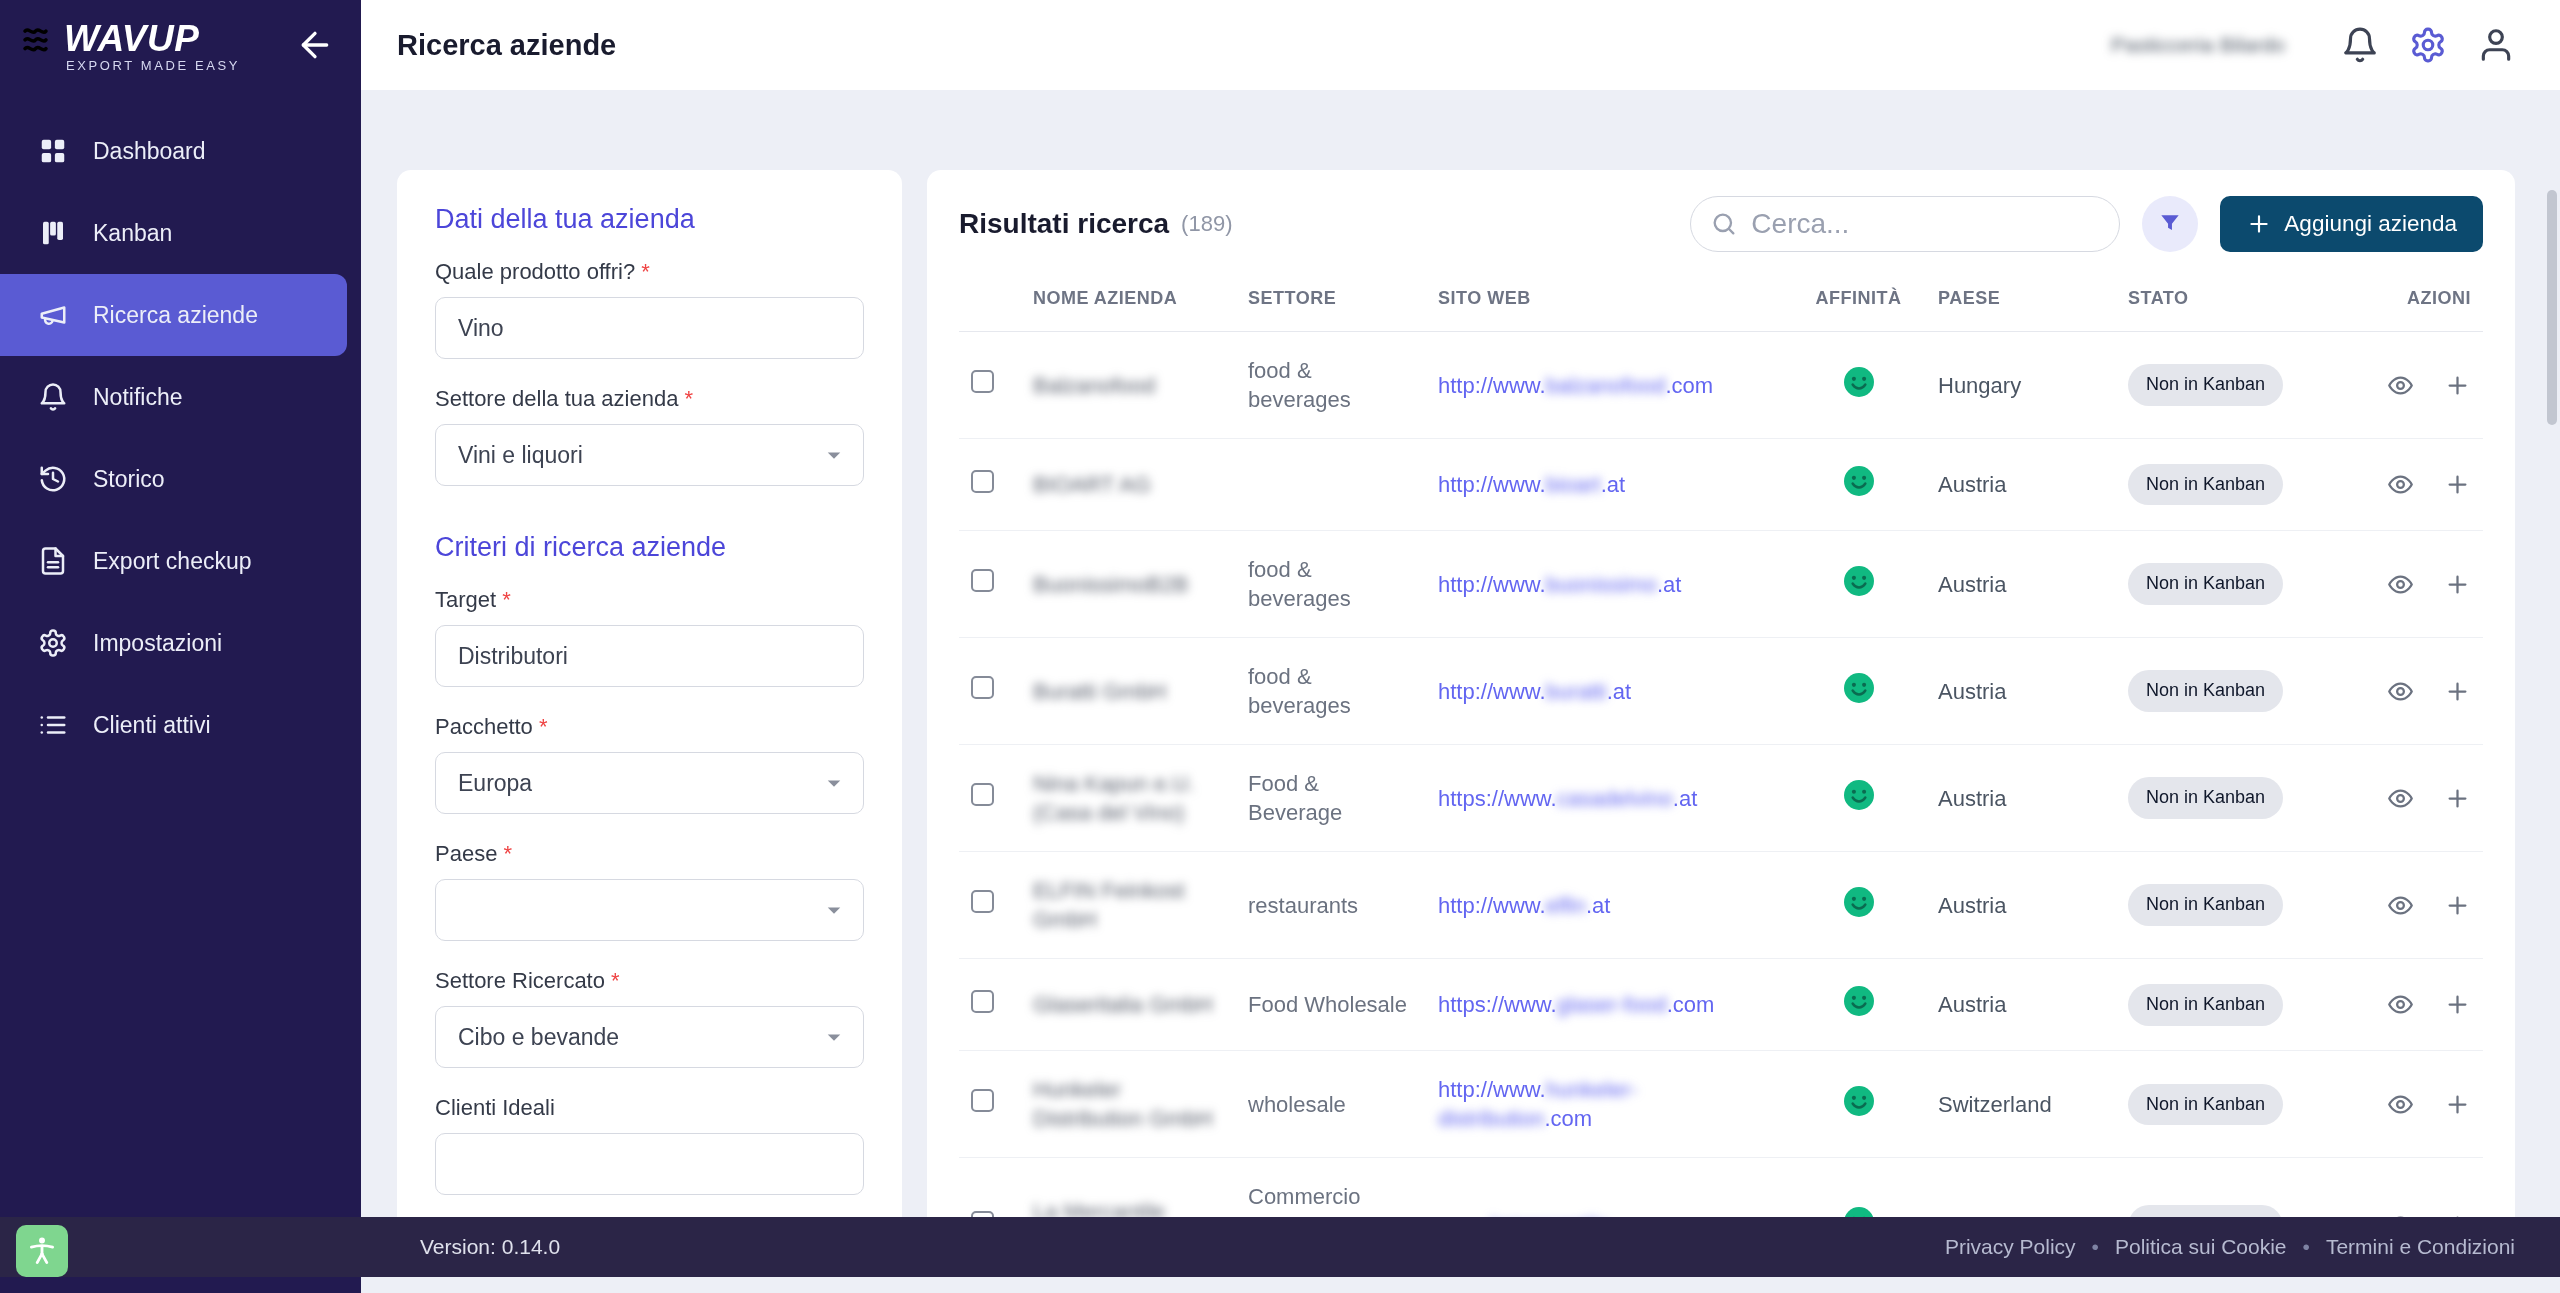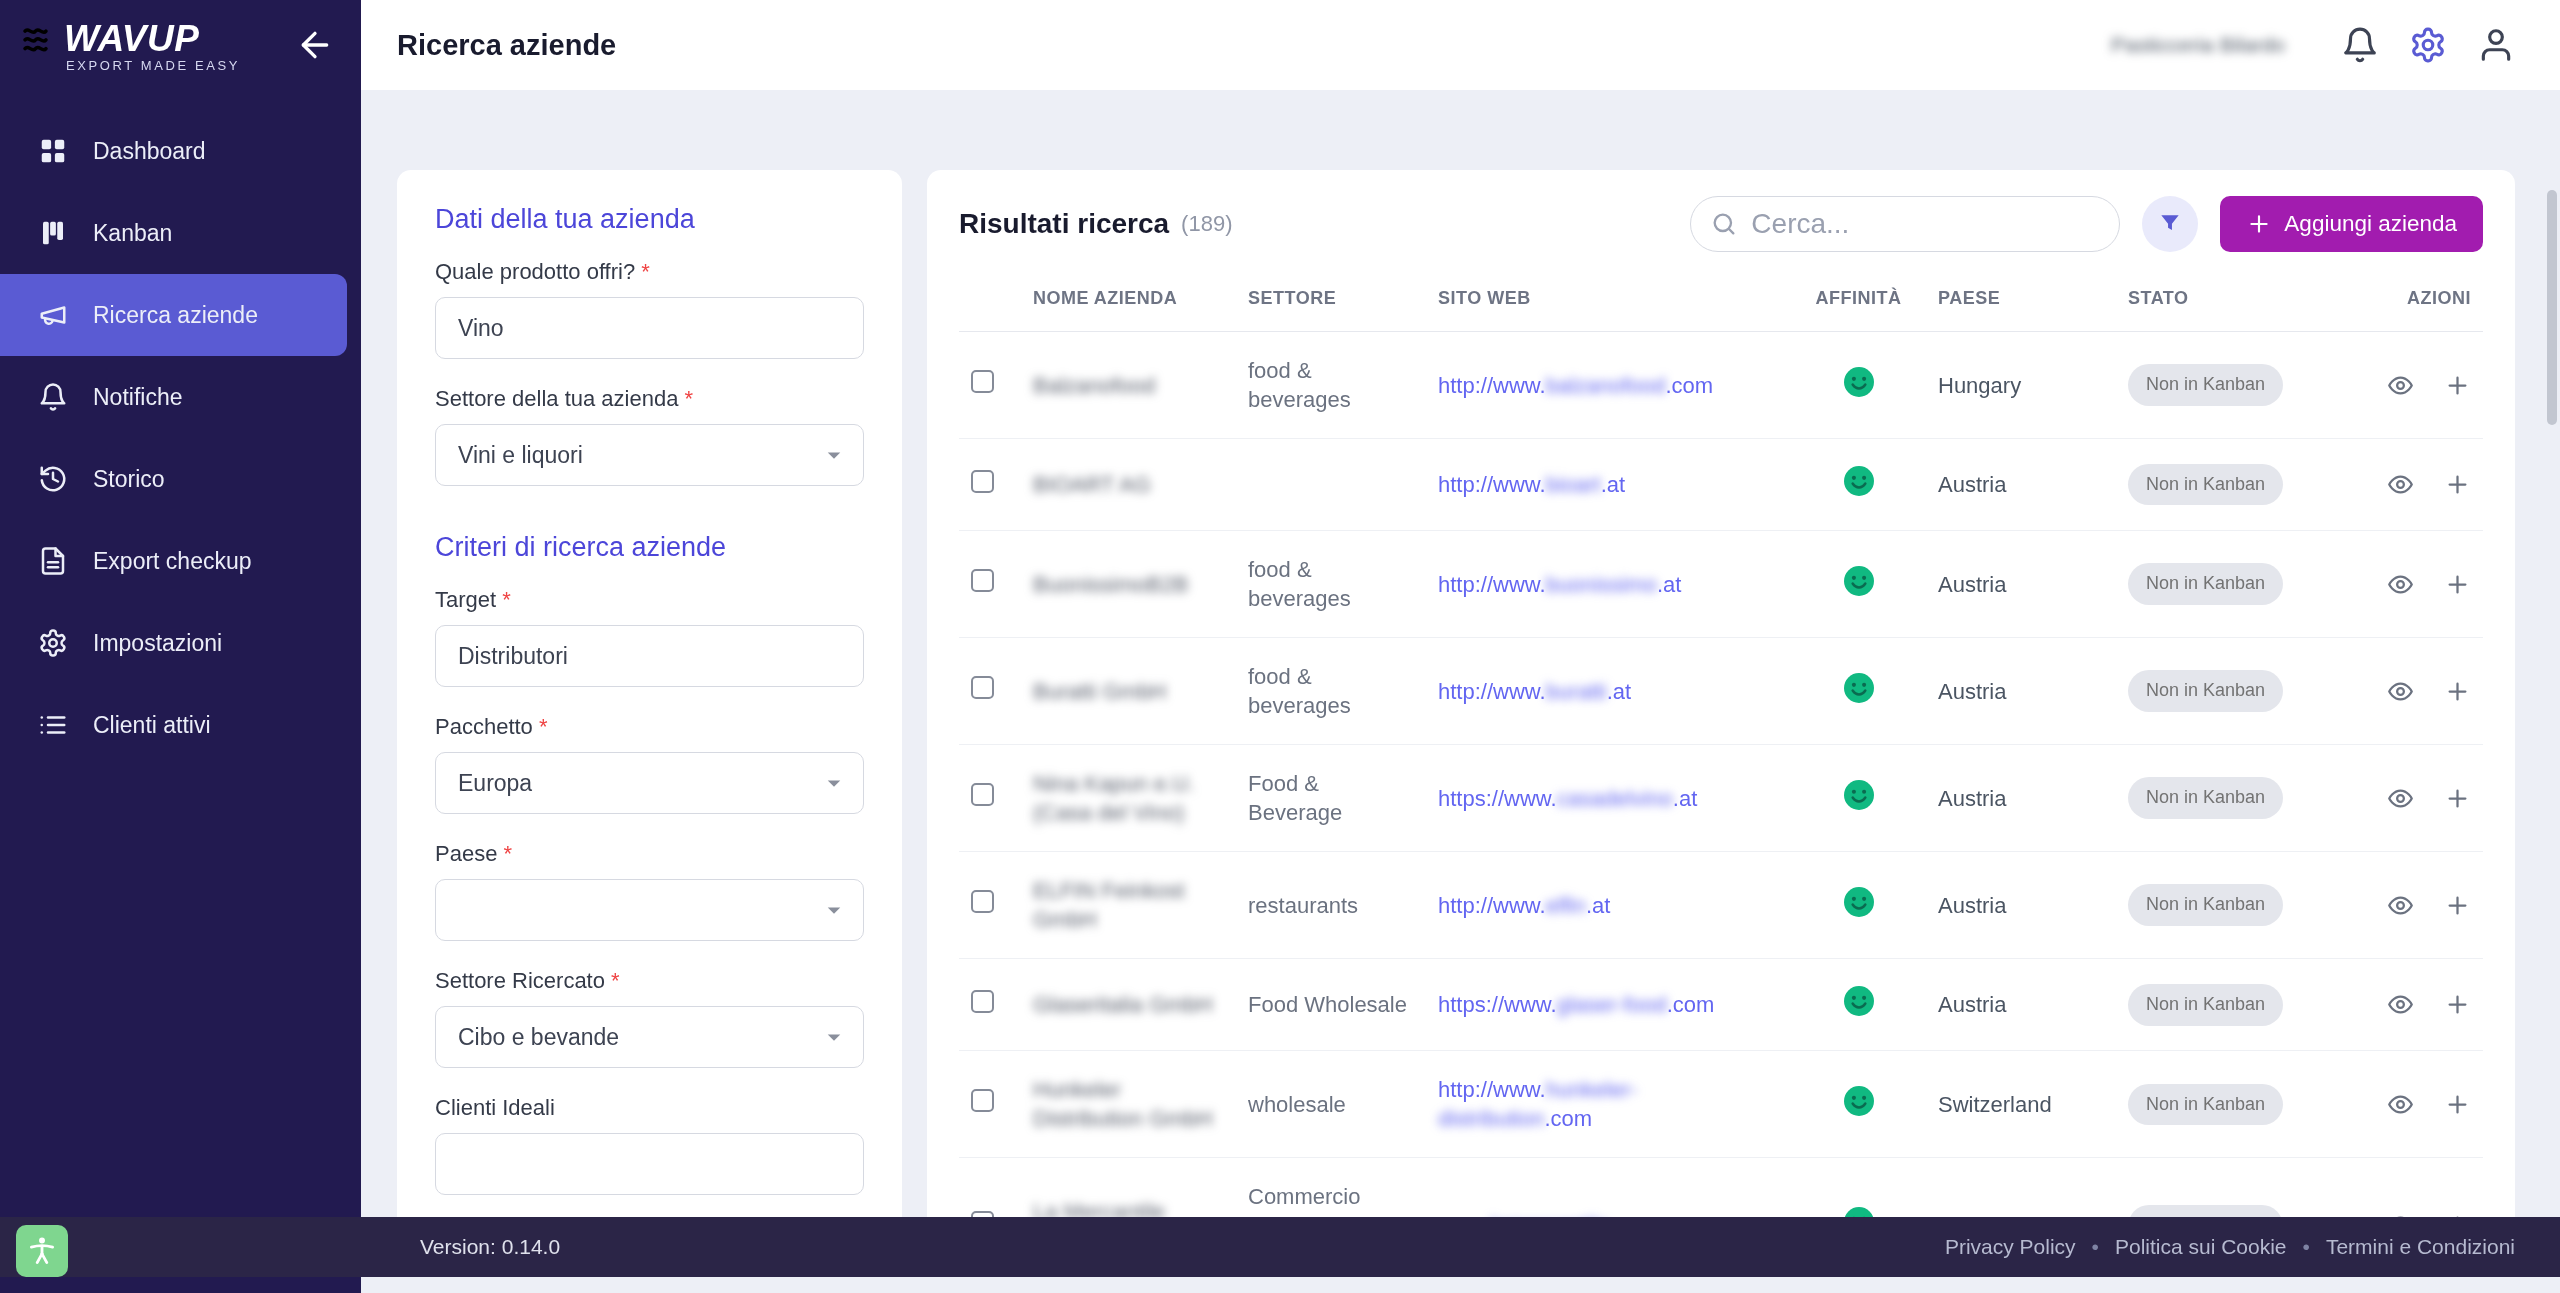--- a/index.html
+++ b/index.html
@@ -53,35 +53,35 @@
   .results-card { flex:1; padding:26px 32px; min-height:1210px; }
   .results-header { display:flex; align-items:center; margin-bottom:10px; }
   .results-title { font-size:28px; font-weight:700; color:#191b2e; }
   .results-count { font-size:22px; color:#9096a6; margin-left:12px; }
   .search-wrap { margin-left:auto; position:relative; width:430px; }
   .search-icon { position:absolute; left:20px; top:14px; width:28px; height:28px; color:#9aa0b0; }
   .search-input { width:100%; height:56px; border:1px solid #d6d9e1; border-radius:28px; padding:0 20px 0 60px; font-size:28px; color:#374151; background:#fff; font-family:"Liberation Sans", sans-serif; outline:none; }
   .search-input::placeholder { color:#9aa0b0; }
   .filter-btn { width:56px; height:56px; border-radius:50%; background:#e9eafb; border:none; display:flex; align-items:center; justify-content:center; margin-left:22px; cursor:pointer; }
   .filter-icon { width:26px; height:26px; color:#5a5bd3; }
-  .add-btn { margin-left:22px; height:56px; border:none; border-radius:10px; background:#a21caf; color:#ffffff; font-size:22.5px; font-family:"Liberation Sans", sans-serif; padding:0 26px; display:flex; align-items:center; gap:12px; cursor:pointer; }
+  .add-btn { margin-left:22px; height:56px; border:none; border-radius:10px; background:#0c4a6e; color:#ffffff; font-size:22.5px; font-family:"Liberation Sans", sans-serif; padding:0 26px; display:flex; align-items:center; gap:12px; cursor:pointer; }
   .btn-plus { width:26px; height:26px; }
 
   
   table { width:100%; border-collapse:collapse; table-layout:fixed; margin-top:14px; }
   th { text-align:left; font-size:18px; font-weight:600; letter-spacing:.5px; color:#6e7484; padding:22px 12px; border-bottom:1px solid #e6e8ee; }
   td { padding:24px 12px; border-bottom:1px solid #eef0f4; font-size:22px; color:#6b7280; line-height:1.32; vertical-align:middle; }
   .t-center { text-align:center; }
   .t-right { text-align:right; }
   .checkbox { display:inline-block; width:23px; height:23px; border:2px solid #858b98; border-radius:5px; background:#fff; cursor:pointer; }
   .company-name { color:#585e6c; }
   .web-link { color:#6366f1; text-decoration:none; word-break:break-word; cursor:pointer; }
   .affinity { width:36px; height:36px; display:inline-block; }
   .cell-country { color:#4b5563; }
-  .badge { display:inline-block; background:#e4e6ec; color:#737373; font-size:18px; padding:9px 18px; border-radius:999px; white-space:nowrap; }
+  .badge { display:inline-block; background:#e4e6ec; color:#0f172a; font-size:18px; padding:9px 18px; border-radius:999px; white-space:nowrap; }
   .actions-wrap { display:flex; justify-content:flex-end; align-items:center; gap:30px; }
   .action-icon { width:27px; height:27px; color:#6b7280; cursor:pointer; }
 
   
   .footer { position:fixed; left:0; right:0; bottom:16px; height:60px; background:#2b2547; z-index:50; display:flex; align-items:center; padding-left:420px; padding-right:45px; }
   .version { font-size:21px; color:#dfe1ec; }
   .footer-links { margin-left:auto; display:flex; align-items:center; gap:16px; }
   .footer-link { font-size:21px; color:#b6bad0; cursor:pointer; }
   .footer-dot { color:#7e83a3; font-size:21px; }
 

